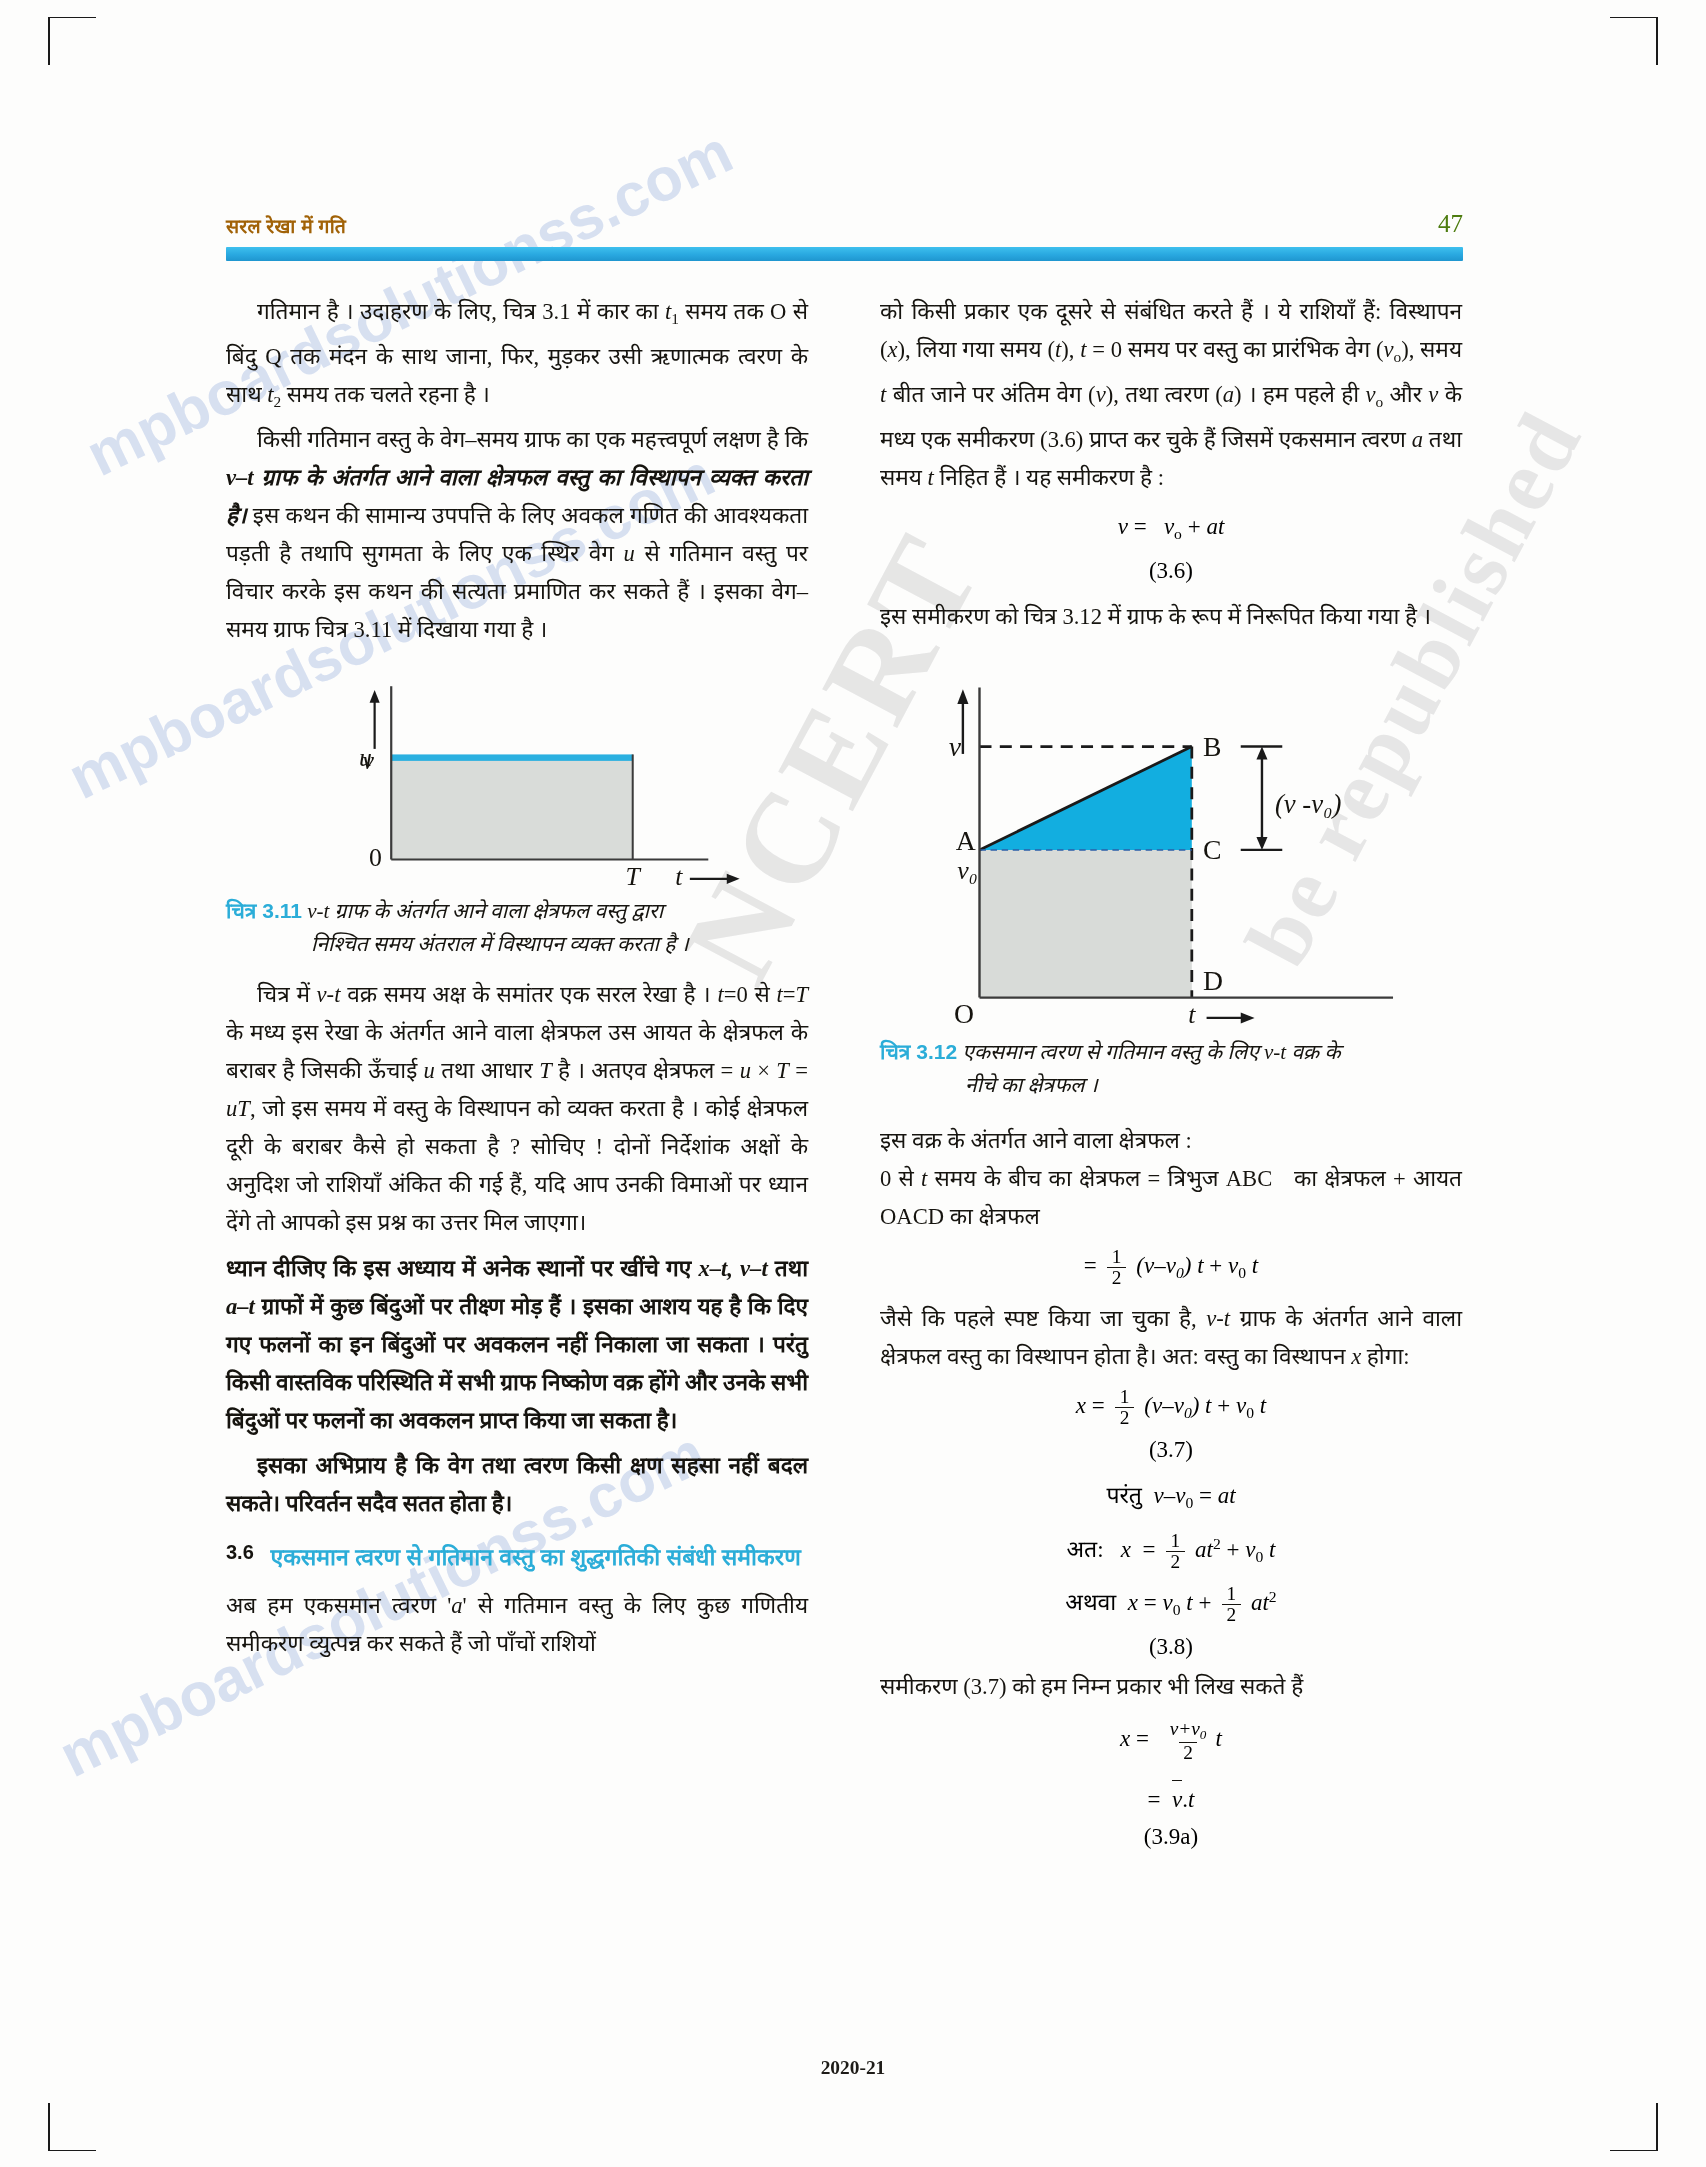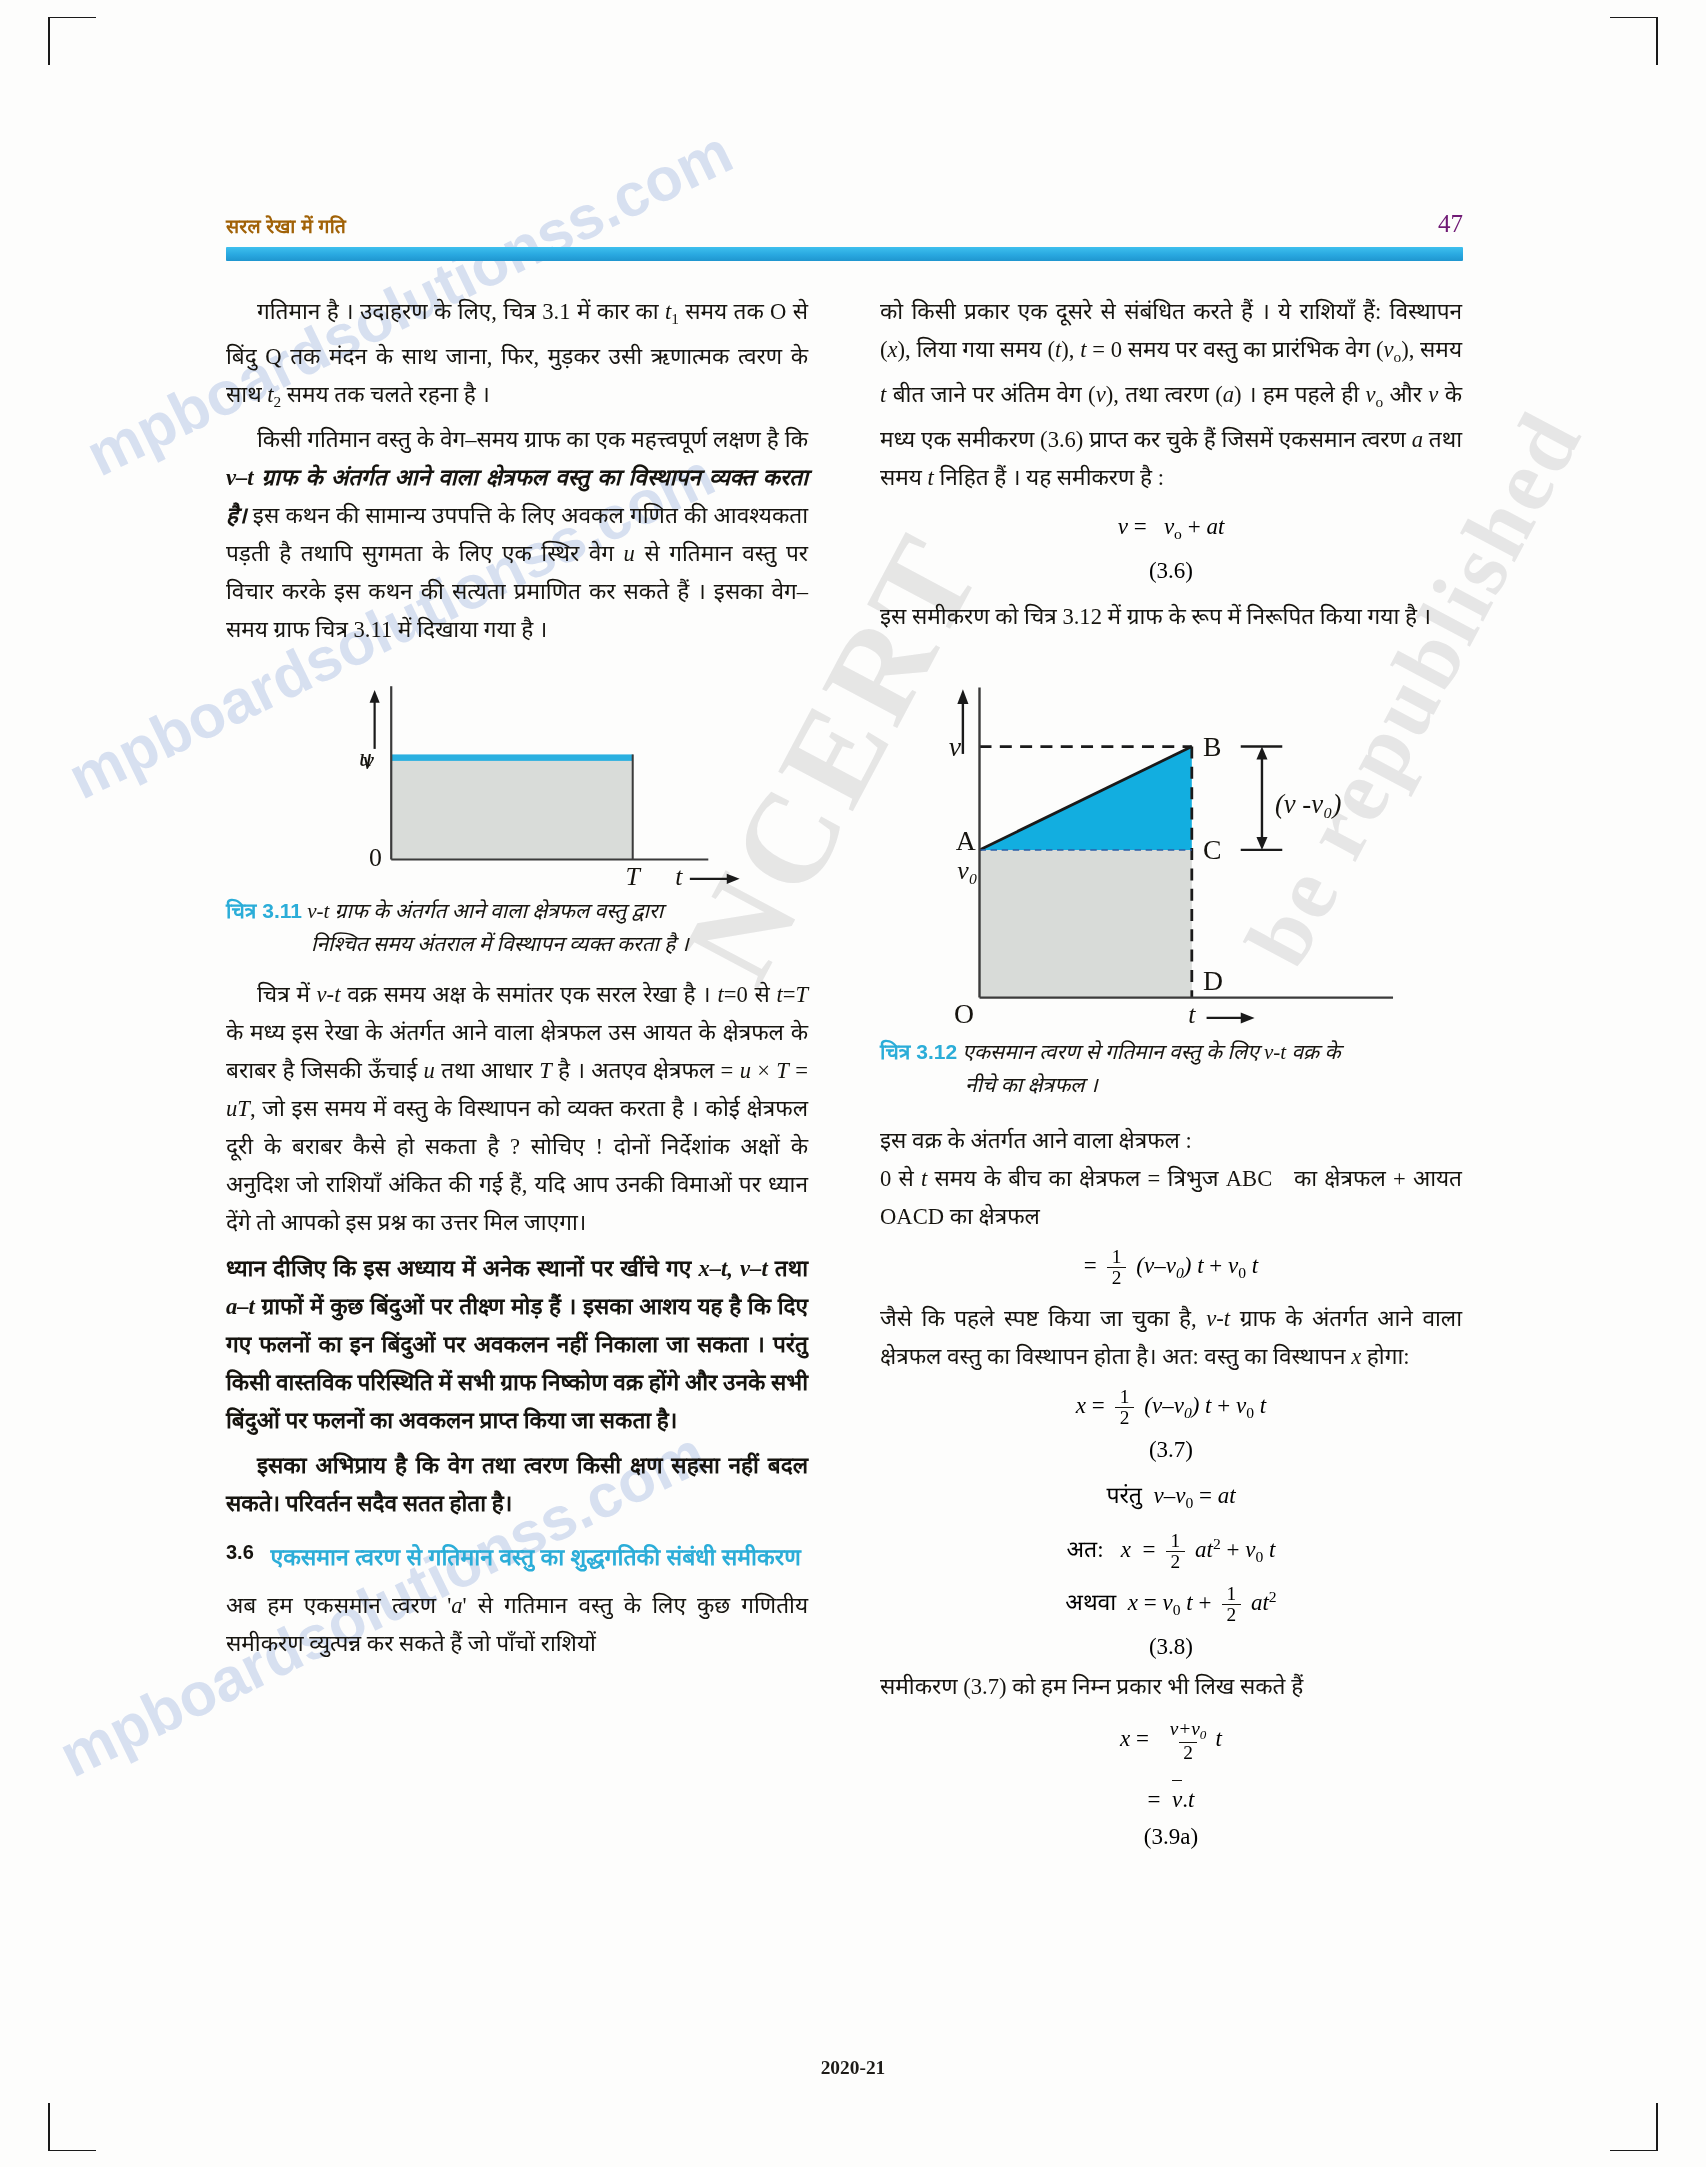--- a/index.html
+++ b/index.html
@@ -42,21 +42,21 @@
   }
   .runhead-title{
     position:absolute;left:0;top:0;
     font-family:"Liberation Sans", sans-serif;
     font-weight:bold;font-size:19.4px;color:#a16207;
     letter-spacing:0.2px;
   }
   .page-number{
     position:absolute;right:0;top:-1.8px;
     font-family:"Liberation Serif", serif;
-    font-size:25px;color:#701a75;font-weight:400;
+    font-size:25px;color:#4d7c0f;font-weight:400;
   }
   .headrule{
     position:absolute;left:0;right:0;top:35px;height:14px;
     background:linear-gradient(180deg,#3ec0ee 0%,#29a8e0 55%,#1f96cf 100%);
     border-radius:0.9px;
   }
 
   
   .cols{display:flex;gap:72px;margin-top:24px;}
   .col{width:582px;}

